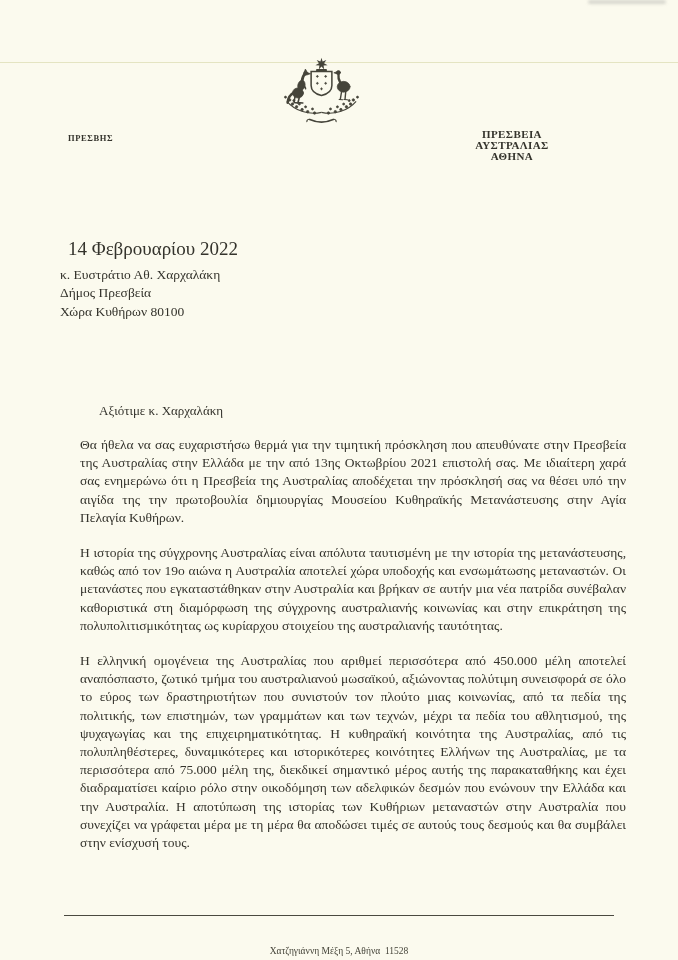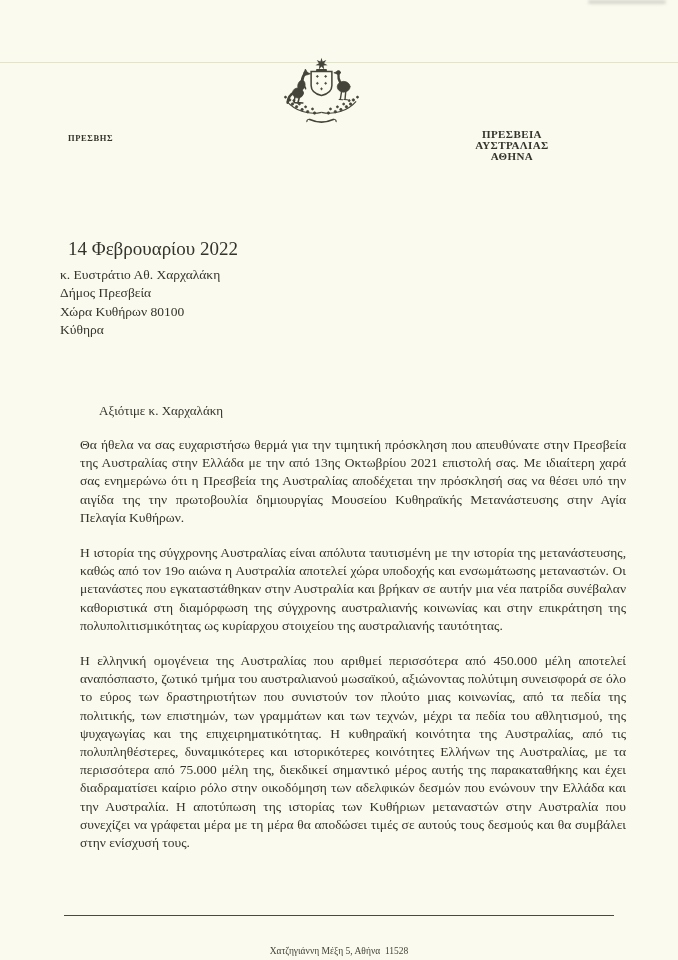--- a/index.html
+++ b/index.html
@@ -129,21 +129,20 @@
     <div>ΠΡΕΣΒΕΙΑ ΑΥΣΤΡΑΛΙΑΣ</div>
     <div>ΑΘΗΝΑ</div>
   </div>
 
   <div class="date-line">14 Φεβρουαρίου 2022</div>
 
   <div class="recipient">
     <div>κ. Ευστράτιο Αθ. Χαρχαλάκη</div>
     <div>Δήμος Πρεσβεία</div>
     <div>Χώρα Κυθήρων 80100</div>
-    <div>Κύθηρα</div>
   </div>
 
   <div class="salutation">Αξιότιμε κ. Χαρχαλάκη</div>
 
   <div class="body-text">
     <p>Θα ήθελα να σας ευχαριστήσω θερμά για την τιμητική πρόσκληση που απευθύνατε στην Πρεσβεία της Αυστραλίας στην Ελλάδα με την από 13ης Οκτωβρίου 2021 επιστολή σας. Με ιδιαίτερη χαρά σας ενημερώνω ότι η Πρεσβεία της Αυστραλίας αποδέχεται την πρόσκλησή σας να θέσει υπό την αιγίδα της την πρωτοβουλία δημιουργίας Μουσείου Κυθηραϊκής Μετανάστευσης στην Αγία Πελαγία Κυθήρων.</p>
     <p>Η ιστορία της σύγχρονης Αυστραλίας είναι απόλυτα ταυτισμένη με την ιστορία της μετανάστευσης, καθώς από τον 19ο αιώνα η Αυστραλία αποτελεί χώρα υποδοχής και ενσωμάτωσης μεταναστών. Οι μετανάστες που εγκαταστάθηκαν στην Αυστραλία και βρήκαν σε αυτήν μια νέα πατρίδα συνέβαλαν καθοριστικά στη διαμόρφωση της σύγχρονης αυστραλιανής κοινωνίας και στην επικράτηση της πολυπολιτισμικότητας ως κυρίαρχου στοιχείου της αυστραλιανής ταυτότητας.</p>
     <p>Η ελληνική ομογένεια της Αυστραλίας που αριθμεί περισσότερα από 450.000 μέλη αποτελεί αναπόσπαστο, ζωτικό τμήμα του αυστραλιανού μωσαϊκού, αξιώνοντας πολύτιμη συνεισφορά σε όλο το εύρος των δραστηριοτήτων που συνιστούν τον πλούτο μιας κοινωνίας, από τα πεδία της πολιτικής, των επιστημών, των γραμμάτων και των τεχνών, μέχρι τα πεδία του αθλητισμού, της ψυχαγωγίας και της επιχειρηματικότητας. Η κυθηραϊκή κοινότητα της Αυστραλίας, από τις πολυπληθέστερες, δυναμικότερες και ιστορικότερες κοινότητες Ελλήνων της Αυστραλίας, με τα περισσότερα από 75.000 μέλη της, διεκδικεί σημαντικό μέρος αυτής της παρακαταθήκης και έχει διαδραματίσει καίριο ρόλο στην οικοδόμηση των αδελφικών δεσμών που ενώνουν την Ελλάδα και την Αυστραλία. Η αποτύπωση της ιστορίας των Κυθήριων μεταναστών στην Αυστραλία που συνεχίζει να γράφεται μέρα με τη μέρα θα αποδώσει τιμές σε αυτούς τους δεσμούς και θα συμβάλει στην ενίσχυσή τους.</p>
   </div>
 

